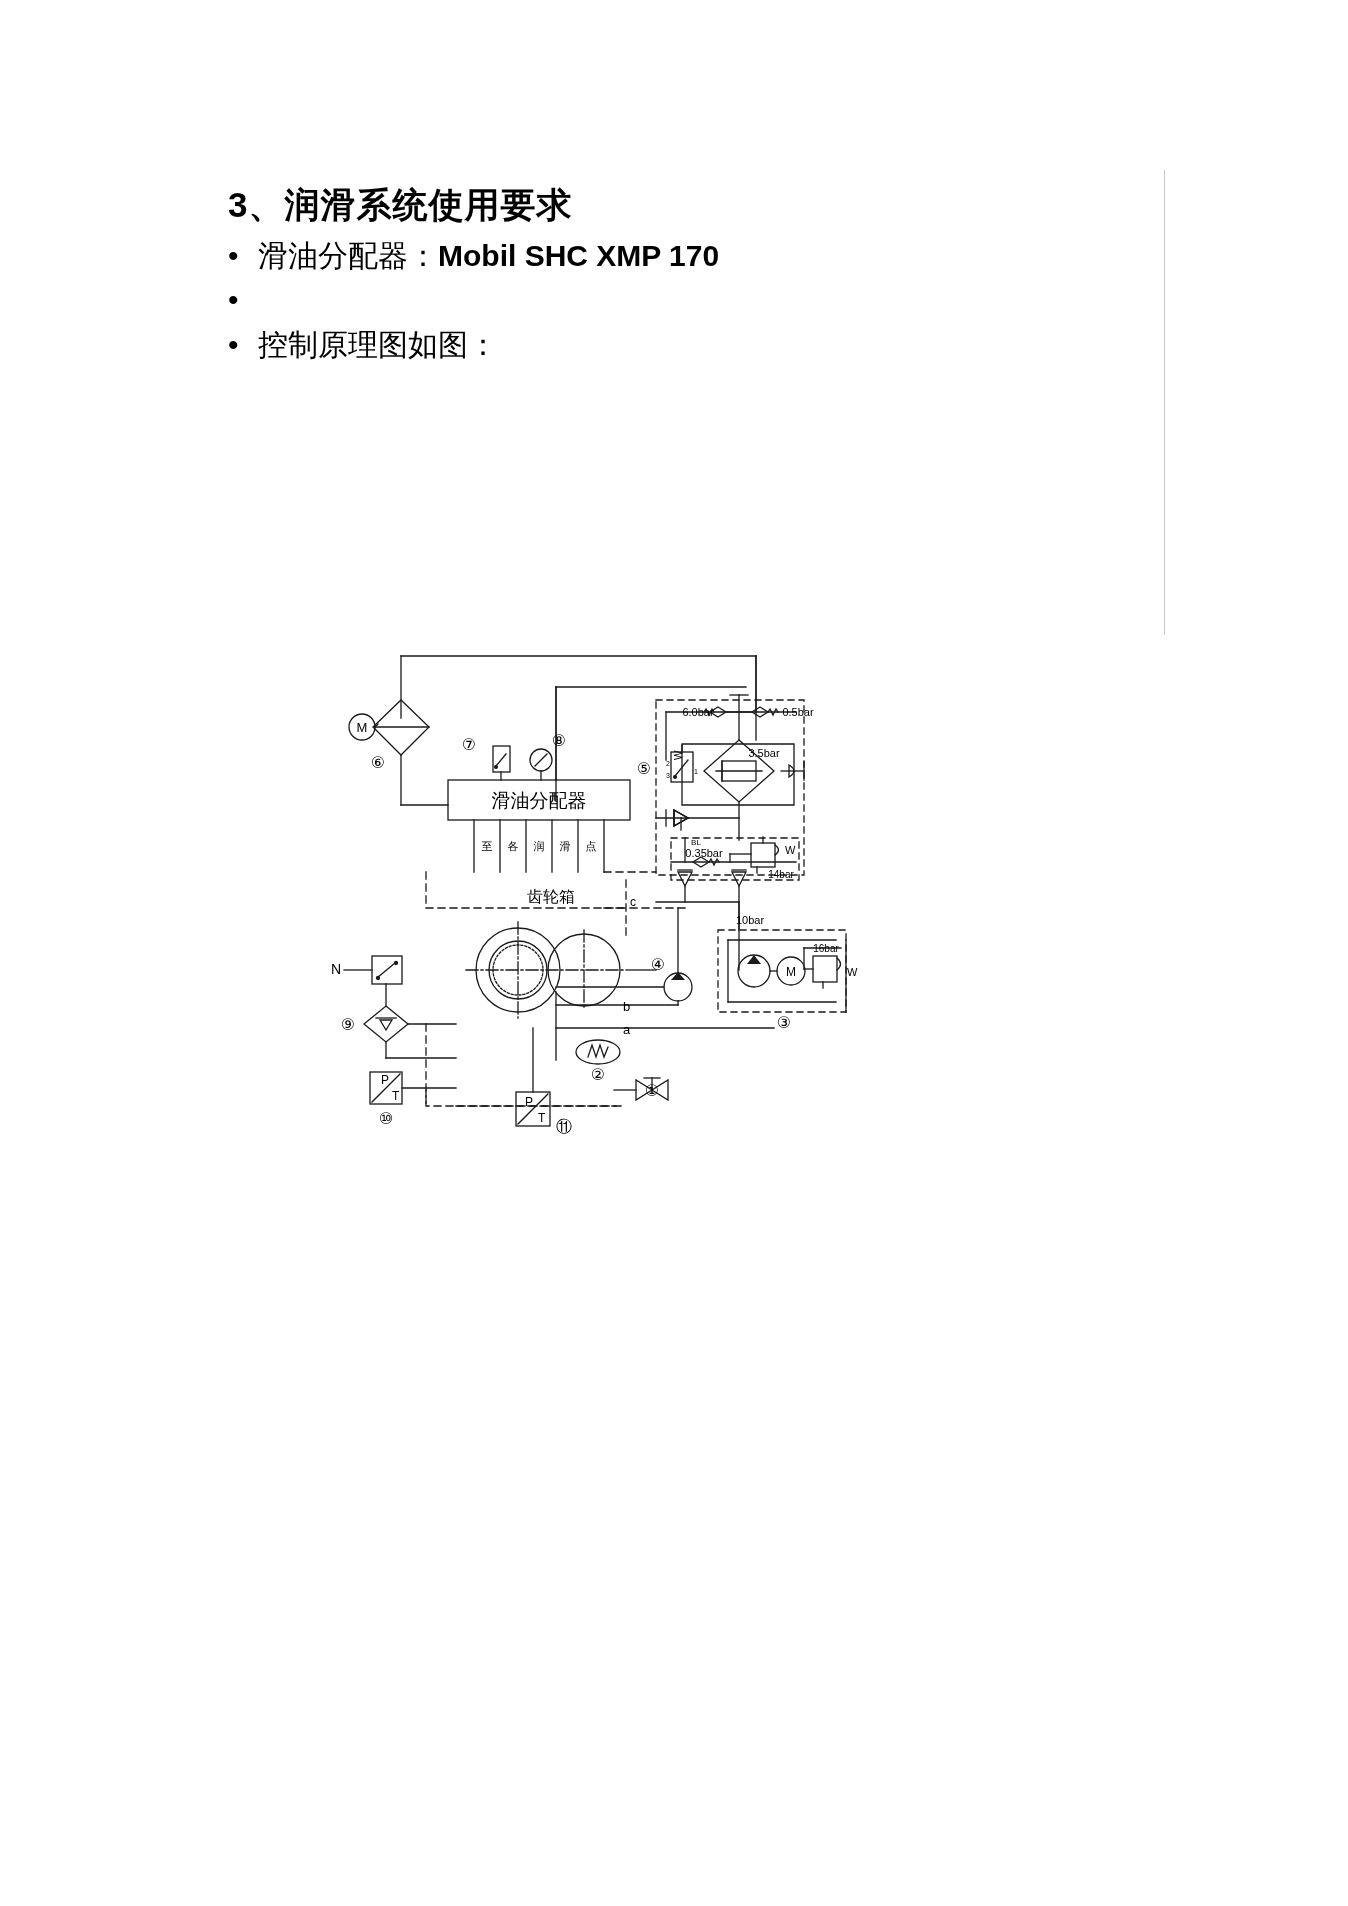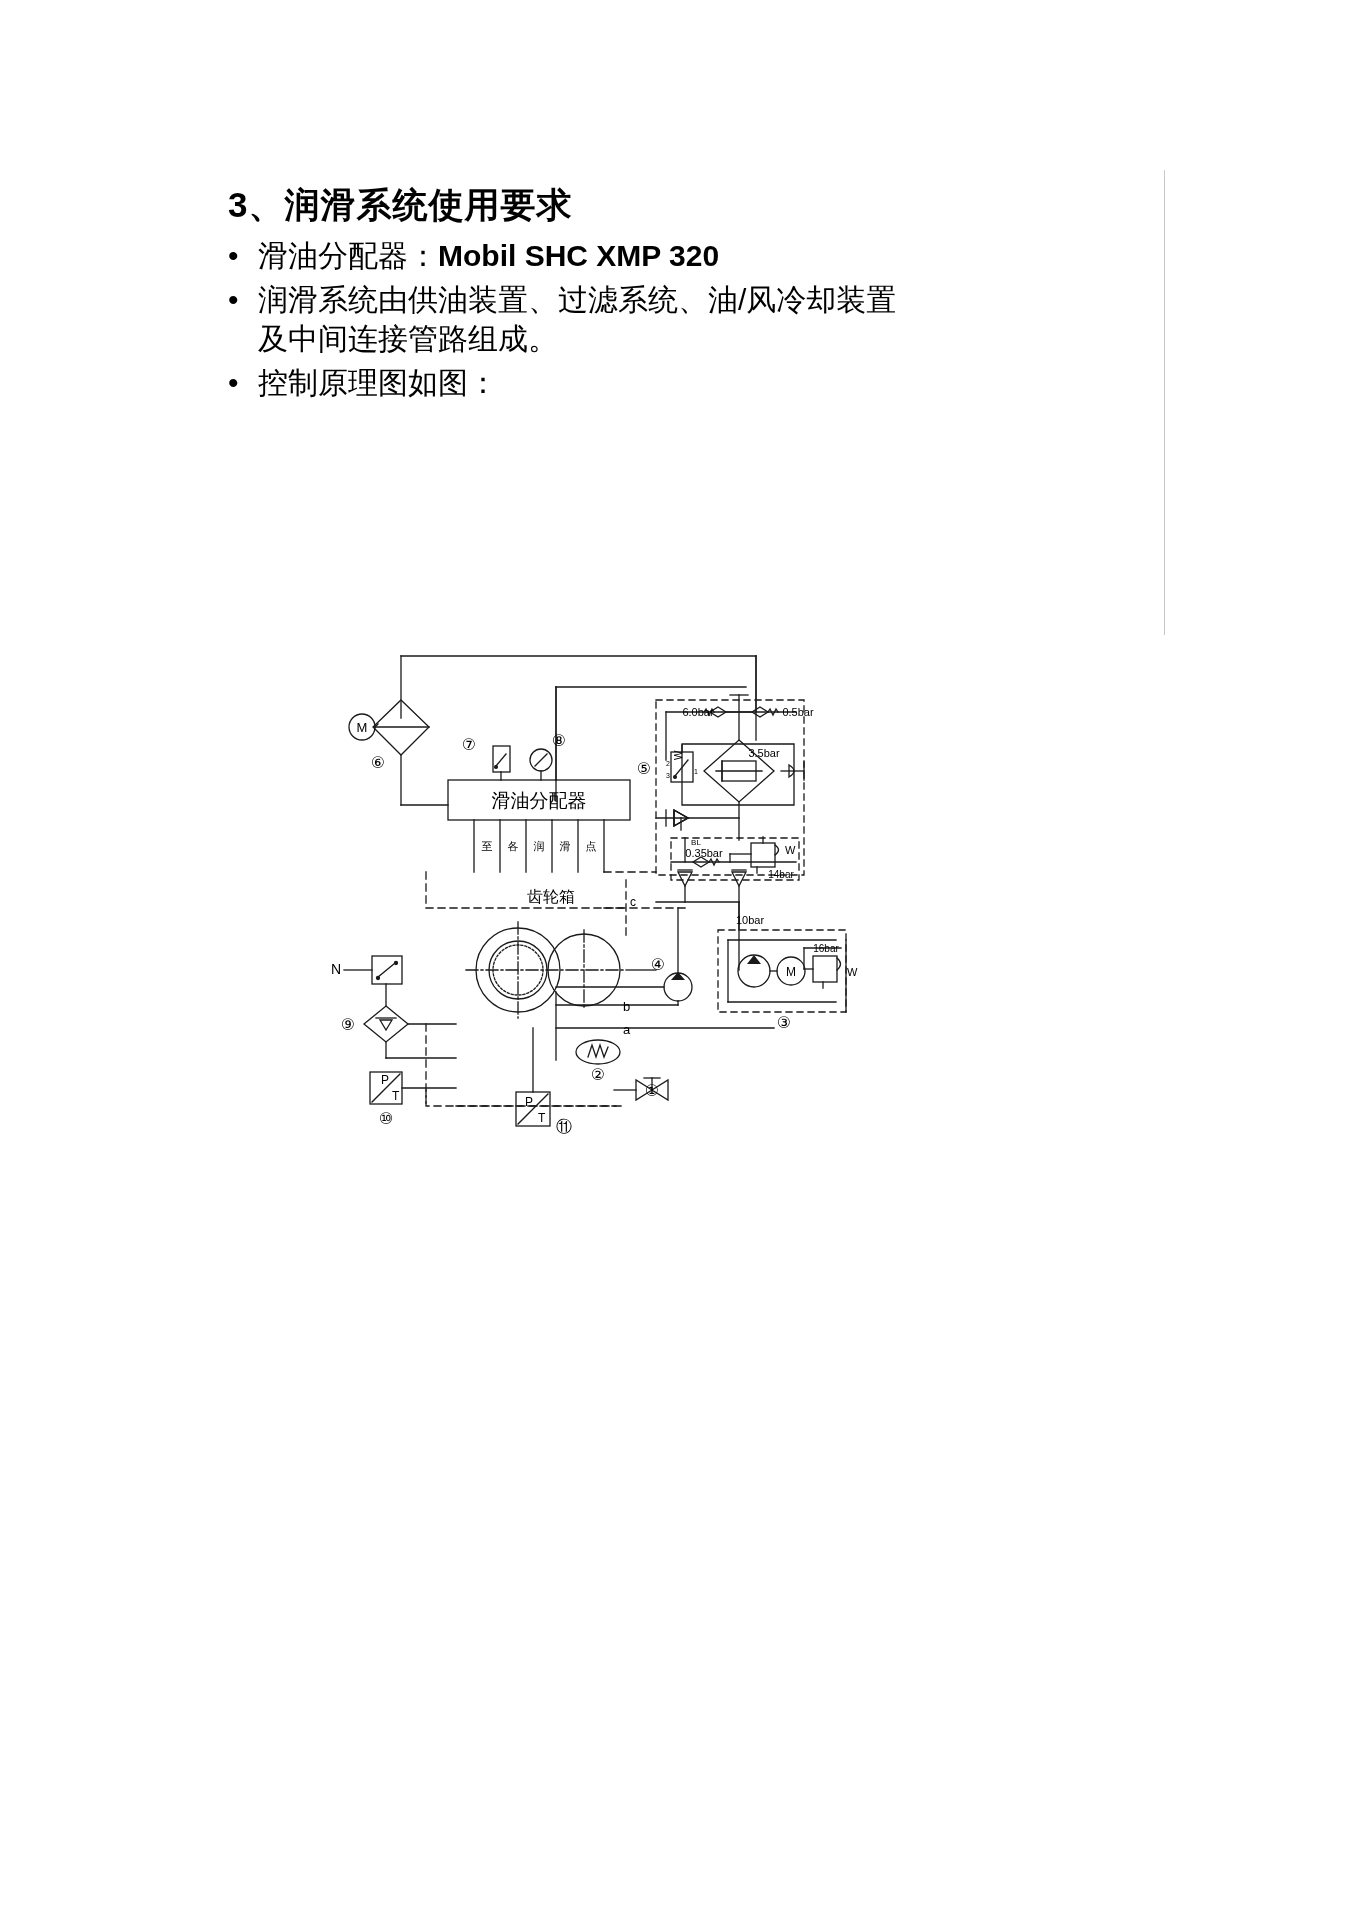--- a/index.html
+++ b/index.html
@@ -37,26 +37,25 @@
 <div class="page">
 
   <div class="edge-rule"></div>
 
   <div class="textblock">
 
     <div class="heading">3、润滑系统使用要求</div>
 
     <div class="bullet-row">
       <div class="bullet-dot">•</div>
-      <div class="bullet-text"><span>滑油分配器：</span><span class="en">Mobil SHC XMP 320</span></div>
+      <div class="bullet-text"><span>滑油分配器：</span><span class="en">Mobil SHC XMP 170</span></div>
     </div>
 
     <div class="bullet-row">
       <div class="bullet-dot">•</div>
-      <div class="bullet-text" style="max-width:660px">润滑系统由供油装置、过滤系统、油/风冷却装置及中间连接管路组成。</div>
     </div>
 
     <div class="bullet-row">
       <div class="bullet-dot">•</div>
       <div class="bullet-text">控制原理图如图：</div>
     </div>
 
   </div>
 
   <div class="diagram">

